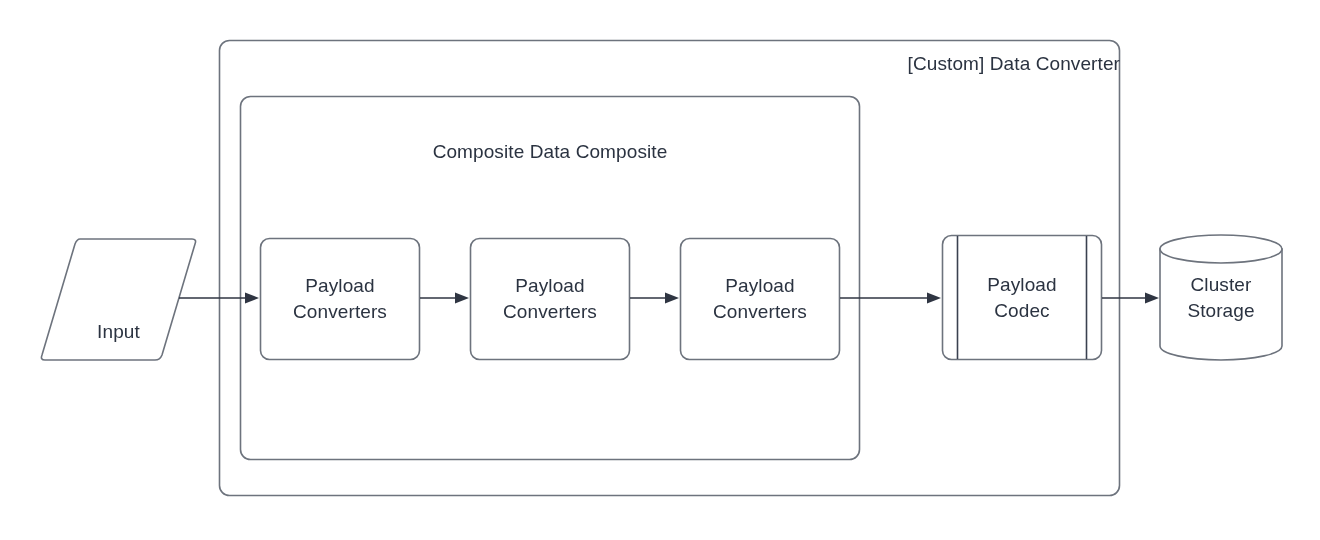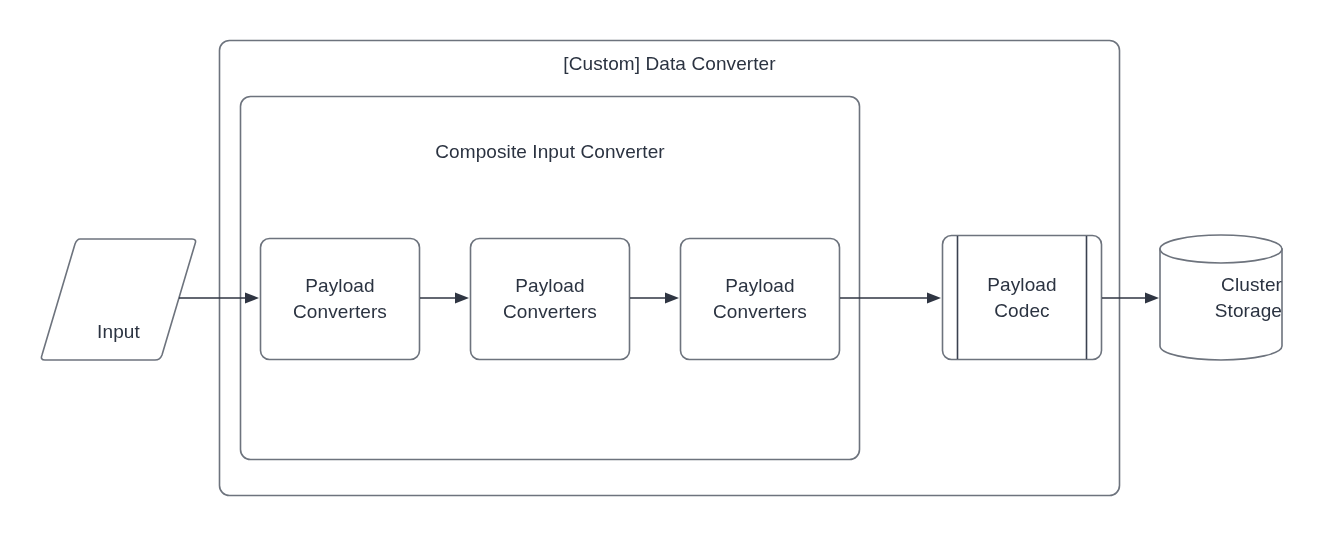--- a/index.html
+++ b/index.html
@@ -114,34 +114,34 @@
       <path class="arrow-head" d="M 941 298 L 927 292.5 L 927 303.5 Z"></path>
     </g>
 
     <g>
       <line class="connector" x1="1102" y1="298" x2="1152" y2="298"></line>
       <path class="arrow-head" d="M 1159 298 L 1145 292.5 L 1145 303.5 Z"></path>
     </g>
 
   </svg>
 
-  <div class="label container-title" style="left:219px; top:52px; width:901px;">[Custom] Data Converter</div>
+  <div class="label container-title" style="left:219px; top:52px; width:901px;text-align:right;">[Custom] Data Converter</div>
 
-  <div class="label container-title" style="left:240px; top:140px; width:620px;">Composite Input Converter</div>
+  <div class="label container-title" style="left:240px; top:140px; width:620px;">Composite Data Composite</div>
 
   <div class="label node-label" style="left:40px; top:286px; width:157px;margin-top:33px;">Input</div>
 
   <div class="label node-label" style="left:260px; top:273px; width:160px;">Payload
 Converters</div>
 
   <div class="label node-label" style="left:470px; top:273px; width:160px;">Payload
 Converters</div>
 
   <div class="label node-label" style="left:680px; top:273px; width:160px;">Payload
 Converters</div>
 
   <div class="label node-label" style="left:957px; top:272px; width:130px;">Payload
 Codec</div>
 
-  <div class="label node-label" style="left:1160px; top:272px; width:122px;text-align:right;">Cluster
+  <div class="label node-label" style="left:1160px; top:272px; width:122px;">Cluster
 Storage</div>
 
 </div>
 
 </body></html>

